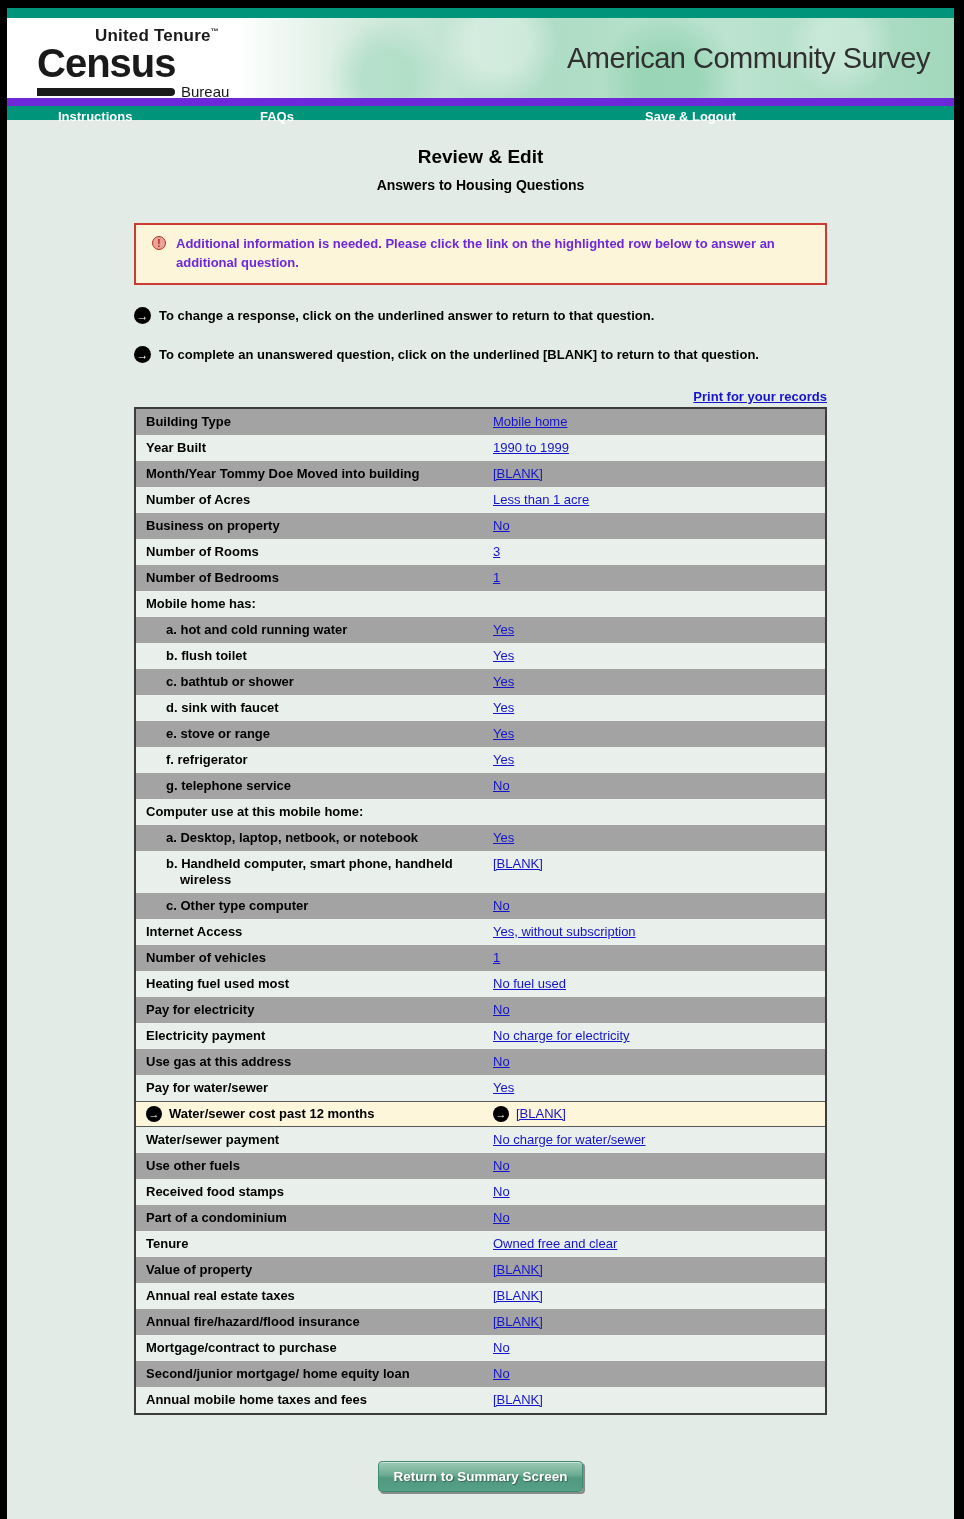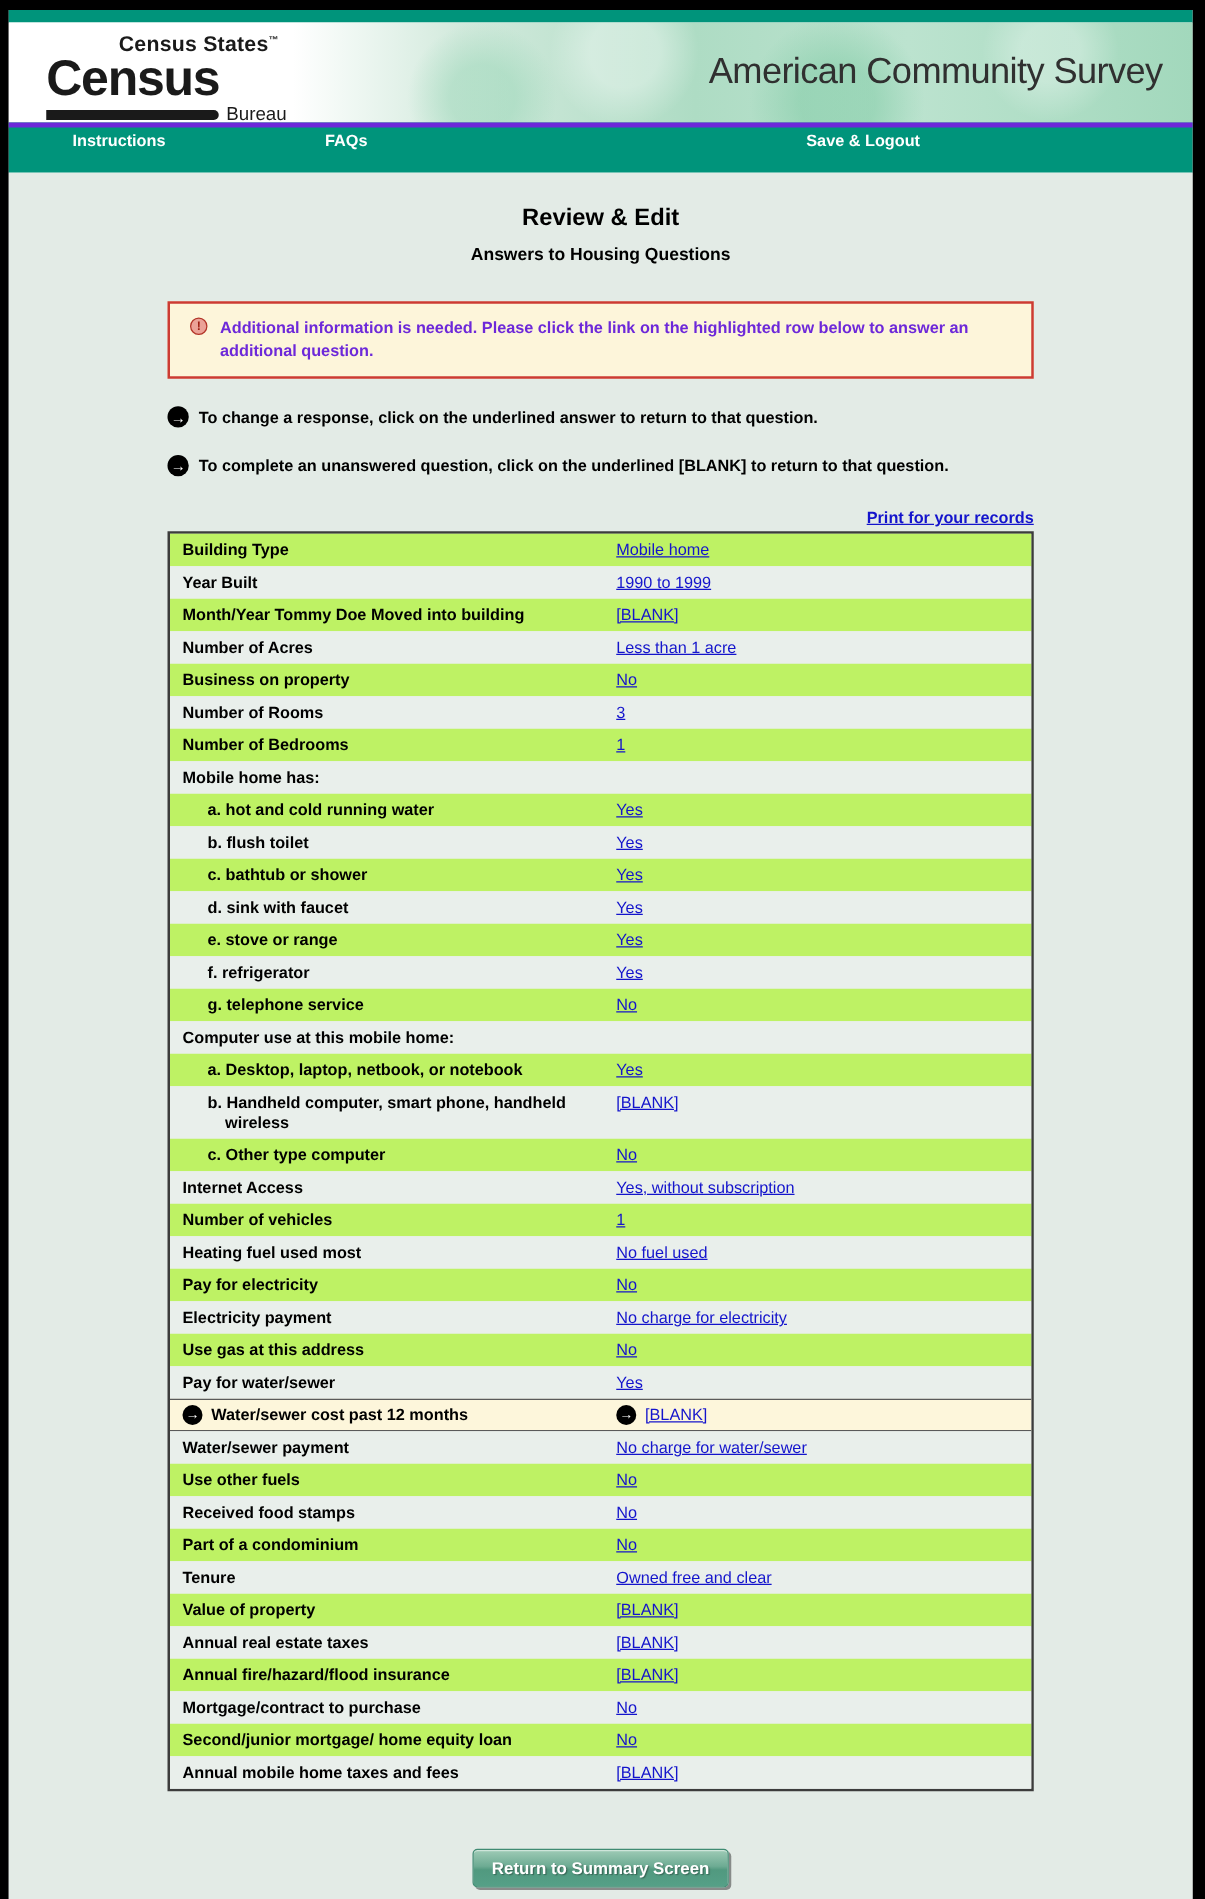--- a/index.html
+++ b/index.html
@@ -22,21 +22,21 @@
   .logo { position:absolute; left:30px; top:8px; width:250px; color:#1a1a1a; }
   .logo-line1 { font-size:17px; font-weight:bold; letter-spacing:.2px; margin-left:58px; }
   .logo-tm { font-size:8px; vertical-align:super; }
   .logo-line2 { font-size:40px; font-weight:bold; letter-spacing:-1px; line-height:34px; }
   .logo-bottom { display:flex; align-items:center; margin-top:3px; }
   .logo-bar { width:138px; height:8px; background:#1a1a1a; border-radius:0 4px 4px 0; }
   .logo-line3 { font-size:15px; font-weight:normal; margin-left:6px; }
   .banner-title { position:absolute; right:24px; top:50%; transform:translateY(-50%);
     font-size:29px; font-weight:normal; color:#303030; letter-spacing:-0.5px; }
 
-  .nav { position:relative; height:40px; background:#00947b; border-top:4px solid #6d28d9; }
+  .nav { position:relative; height:22px; background:#00947b; border-top:8px solid #6d28d9; }
   .nav a { position:absolute; top:3px; color:#fff; font-size:13px; font-weight:bold; text-decoration:none; }
   .nav-instructions { left:51px; }
   .nav-faqs { left:253px; }
   .nav-savelogout { left:638px; }
 
   
   .content { background:#e3ebe6; padding:26px 0 40px 0; }
   .page-title { text-align:center; font-size:19px; font-weight:bold; color:#000; }
   .page-subtitle { text-align:center; font-size:14px; font-weight:bold; color:#000; margin-top:9px; }
 
@@ -51,21 +51,21 @@
   .arrow-ic { flex:0 0 auto; width:17px; height:17px; border-radius:50%; background:#000; color:#fff;
     display:inline-flex; align-items:center; justify-content:center; font-size:12px; font-weight:bold; line-height:1; }
   .instruction .txt { font-size:13px; font-weight:bold; margin-left:8px; }
 
   .print-row { text-align:right; margin-top:24px; margin-bottom:2px; }
   .print-row a { font-size:13px; font-weight:bold; color:#1414cc; }
 
   
   .answers-table { border:2px solid #3c3c3c; background:#e9efeb; }
   .trow { display:flex; align-items:flex-start; }
-  .trow.green { background:#bef264; }
+  .trow.green { background:#a3a3a3; }
   .trow.light { background:#e9efeb; }
   .trow.hilite { background:#fdf6db; border-top:1px solid #5a5a5a; border-bottom:1px solid #5a5a5a; }
   .tlabel { width:352px; padding:5px 6px 5px 10px; font-size:13px; font-weight:bold; color:#000; line-height:16px; }
   .tlabel.sub { padding-left:44px; text-indent:-14px; }
   .tanswer { flex:1; padding:5px 8px 5px 5px; font-size:13px; line-height:16px; }
   .tanswer a { color:#1414cc; }
   .tanswer a.blank { font-weight:normal; }
   .trow.hilite .tlabel { display:flex; align-items:center; padding-top:4px; padding-bottom:4px; }
   .trow.hilite .tlabel .arrow-ic, .trow.hilite .tanswer .arrow-ic { width:16px; height:16px; font-size:11px; margin-right:7px; }
   .trow.hilite .tanswer { display:flex; align-items:center; padding-top:4px; padding-bottom:4px; }
@@ -80,21 +80,21 @@
     box-shadow:2px 2px 0 rgba(60,60,60,.55), inset 0 1px 0 rgba(255,255,255,.5); }
 </style>
 </head>
 <body>
 
 <div class="frame">
 
   <div class="teal-strip"></div>
   <div class="banner">
     <div class="logo">
-      <div class="logo-line1"><span>Census States</span><span class="logo-tm">™</span></div>
+      <div class="logo-line1"><span>United Tenure</span><span class="logo-tm">™</span></div>
       <div class="logo-line2">Census</div>
       <div class="logo-bottom">
         <div class="logo-bar"></div>
         <div class="logo-line3">Bureau</div>
       </div>
     </div>
     <div class="banner-title">American Community Survey</div>
   </div>
   <div class="nav">
     <a href="#" class="nav-instructions">Instructions</a>

